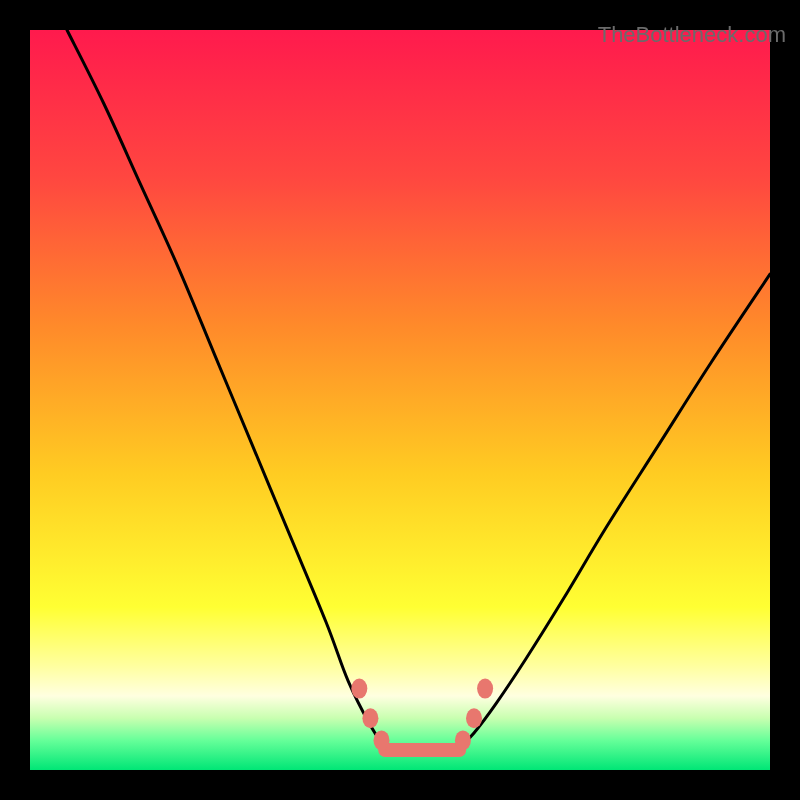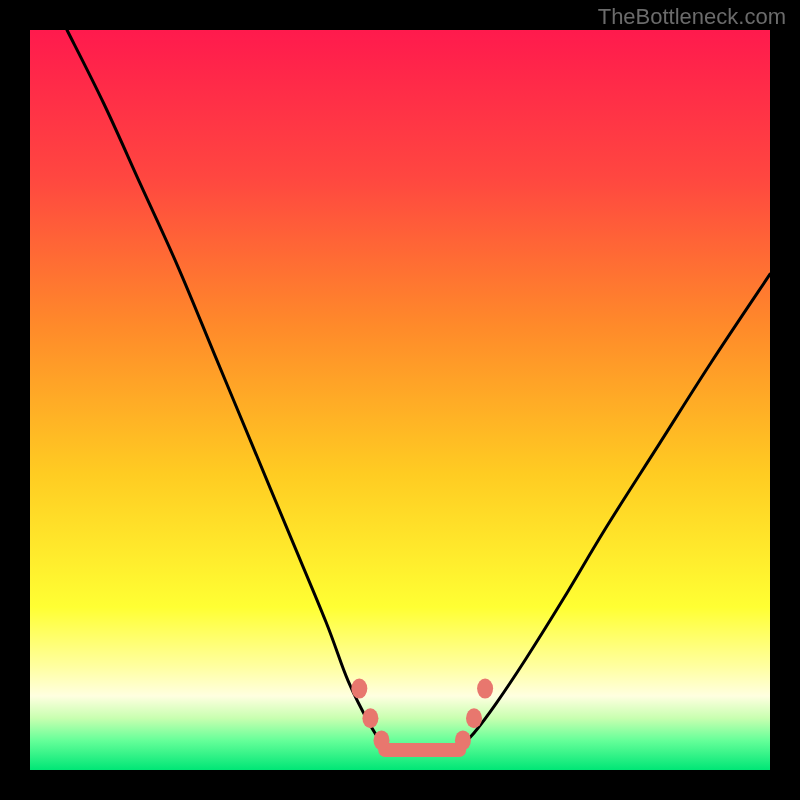--- a/index.html
+++ b/index.html
@@ -20,21 +20,21 @@
   .plot-area {
     position: absolute;
     left: 30px;
     top: 30px;
     width: 740px;
     height: 740px;
     
   }
   .watermark {
     position: absolute;
-    top: 4px;
+    top: 22px;
     right: 14px;
     font-size: 22px;
     font-weight: 500;
     color: #6b6b6b;
     letter-spacing: 0px;
   }
   svg.curves {
     position: absolute;
     left: 0;
     top: 0;

